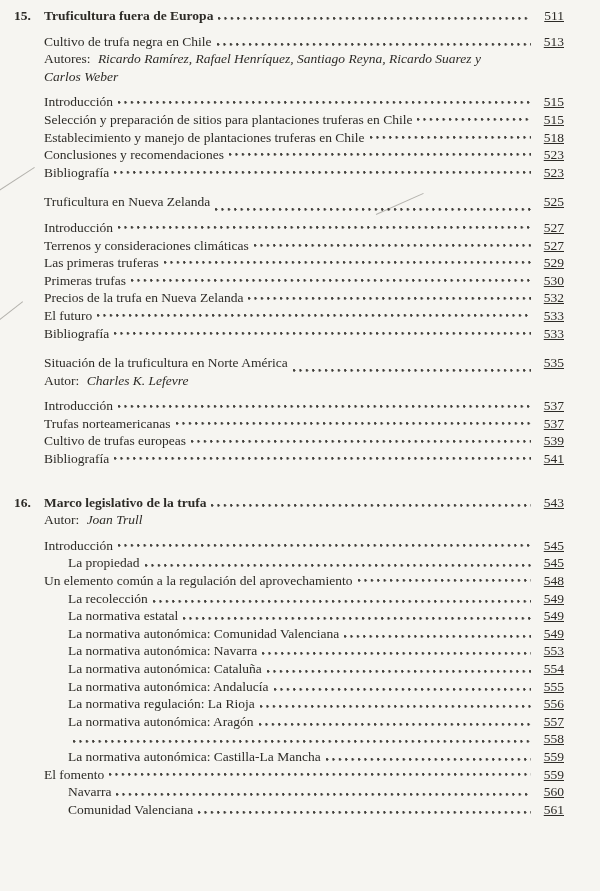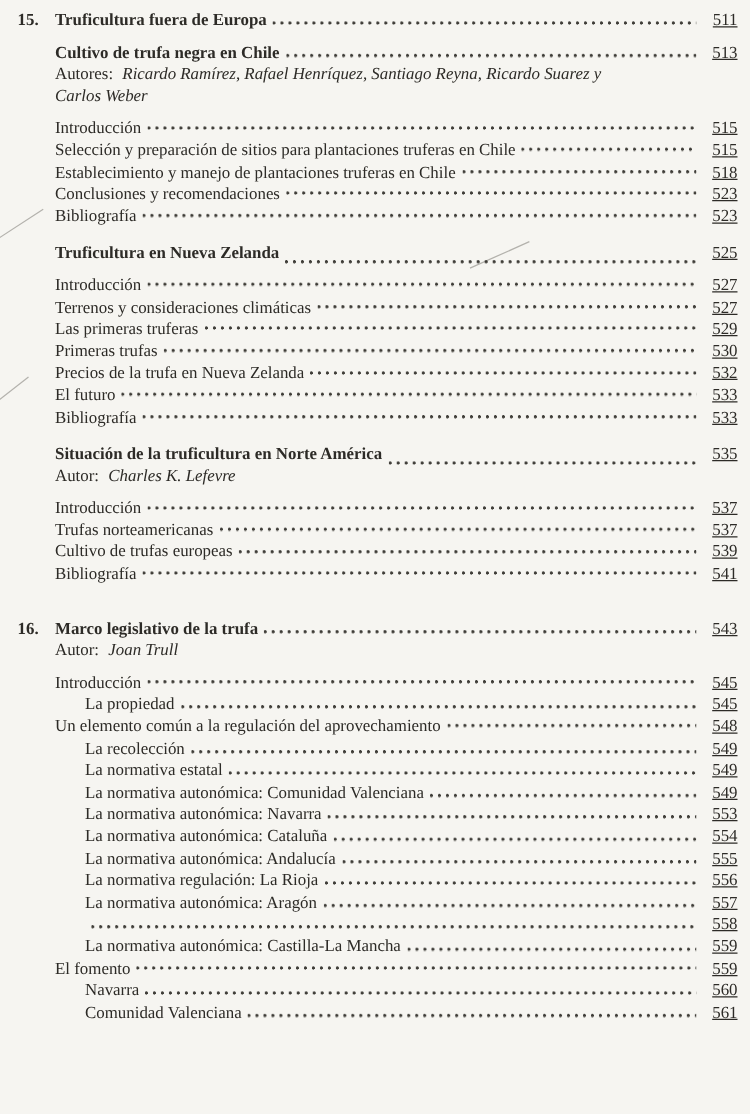--- a/index.html
+++ b/index.html
@@ -7,35 +7,35 @@
   body {
     width: 600px;
     height: 891px;
     background: #f6f5f1;
     color: #2d2b27;
     font-family: "Liberation Serif", "DejaVu Serif", serif;
     font-size: 13.5px;
     position: relative;
     overflow: hidden;
   }
-  .sheet { padding: 7px 10px 0 14px; position: relative; }
+  .sheet { padding: 7px 36px 0 14px; position: relative; }
 
   .row {
     display: flex;
     align-items: baseline;
     line-height: 17.6px;
   }
   .num {
     flex: 0 0 30px;
     font-weight: bold;
   }
   .label { white-space: nowrap; }
   .t-chapter .label { font-weight: bold; }
   .t-section { margin-left: 30px; }
-  .t-section .label { font-weight: bold; }
+  .t-section .label { font-weight: normal; }
   .t-item { margin-left: 30px; align-items: center; }
   .t-subitem { margin-left: 54px; }
 
   .t-authors, .t-author {
     display: block;
     margin-left: 30px;
     max-width: 460px;
     line-height: 17.6px;
   }
   .names { font-style: italic; margin-left: 4px; }

